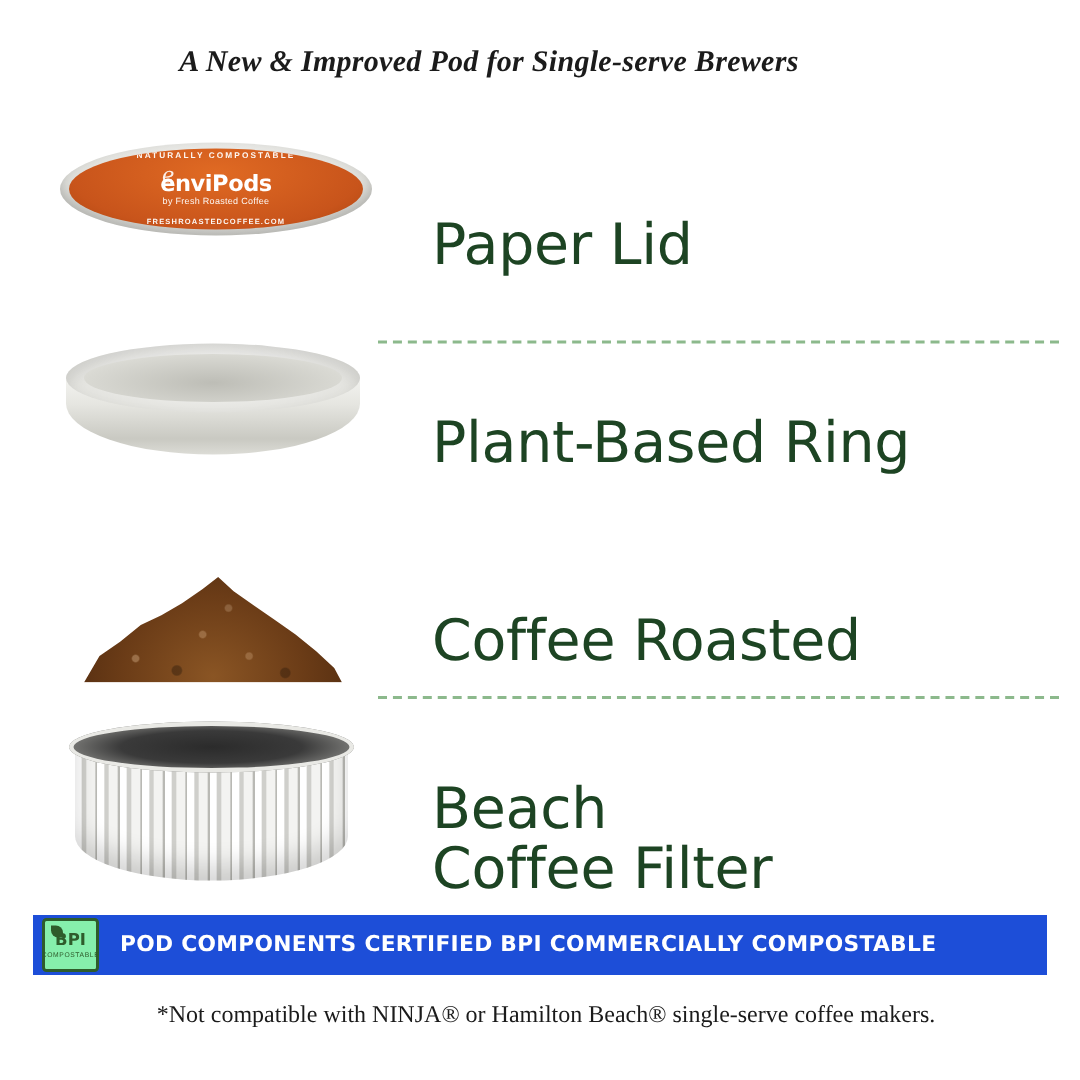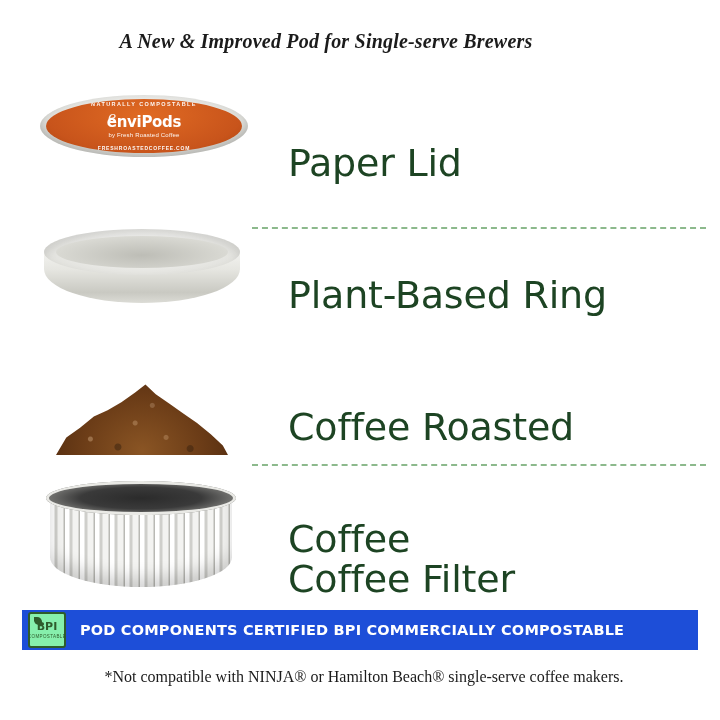--- a/index.html
+++ b/index.html
@@ -347,21 +347,21 @@
     <div class="row">
       <div class="art">
         <div class="filter">
           <div class="filter-body"></div>
           <div class="filter-top"></div>
           <div class="filter-rim"></div>
         </div>
       </div>
       <div class="label-wrap">
         <div class="label">
-          <div>Coffee</div>
+          <div>Beach</div>
           <div>Coffee Filter</div>
         </div>
       </div>
 
     </div>
 
   </div>
 
   <div class="certbar">
     <div class="certbar-text">POD COMPONENTS CERTIFIED BPI COMMERCIALLY COMPOSTABLE</div>

